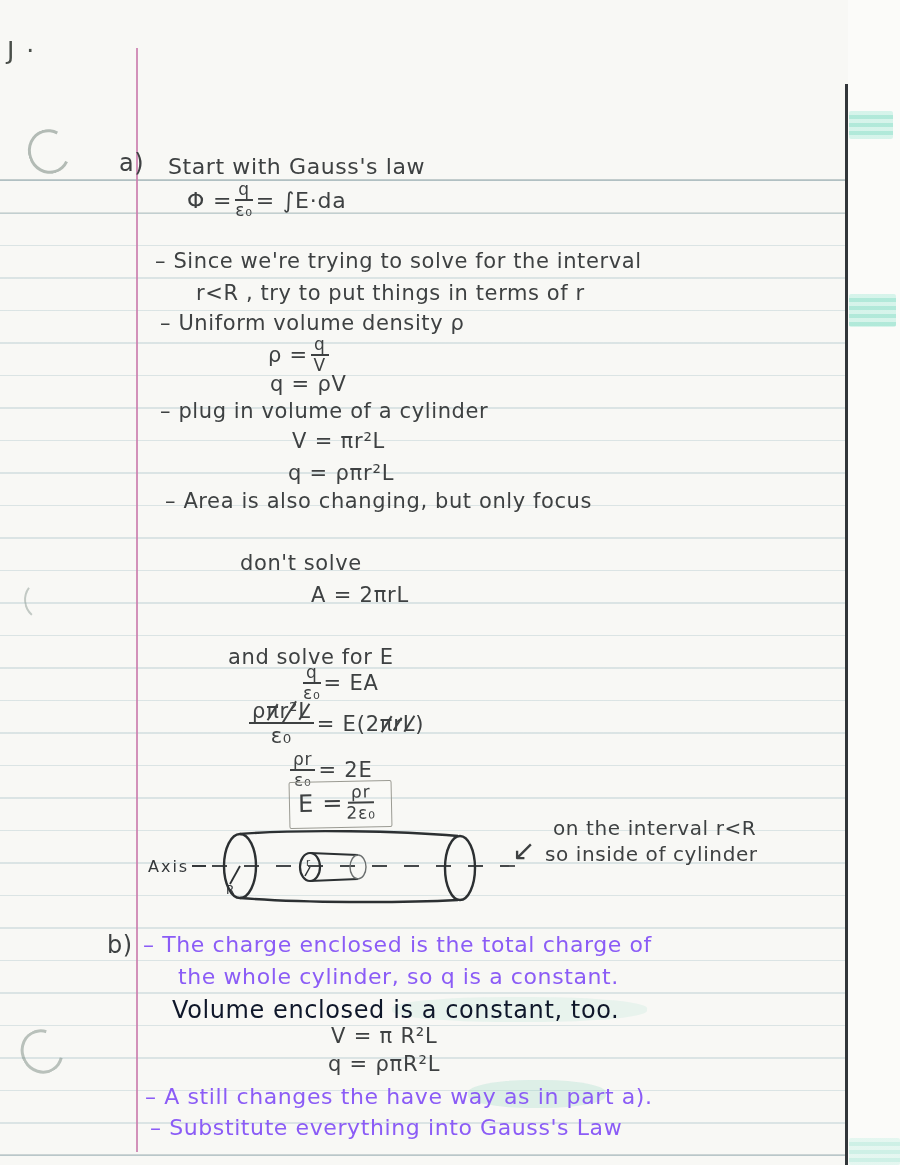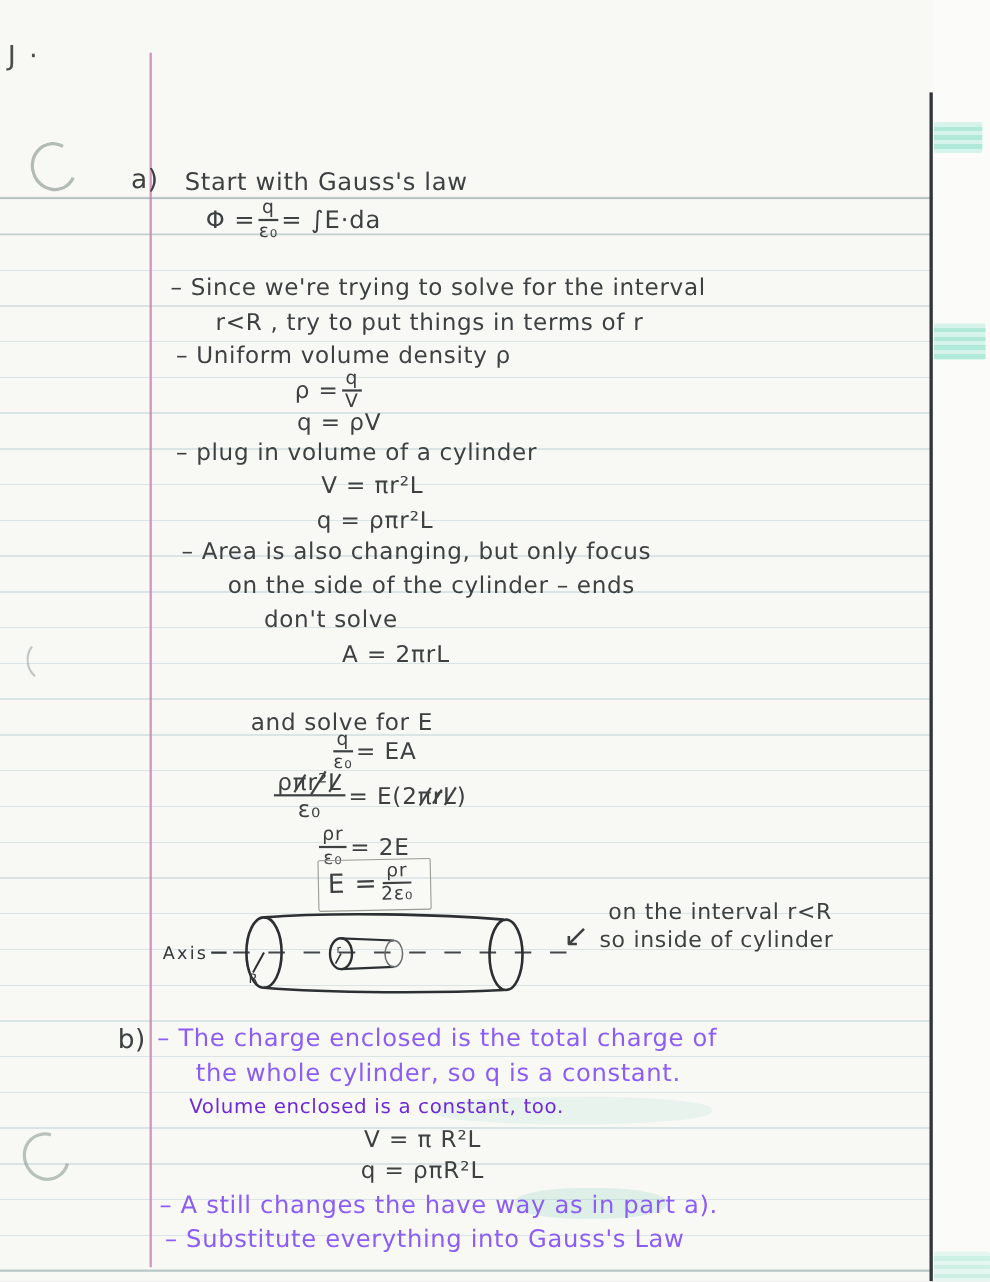--- a/index.html
+++ b/index.html
@@ -28,21 +28,21 @@
   
   .hole{position:absolute;border-radius:50%;}
   .hole.c1{left:28px;top:129px;width:36px;height:39px;border:3px solid rgba(110,126,118,.5);border-right-color:transparent;transform:rotate(-18deg);}
   .hole.c2{left:24px;top:580px;width:34px;height:36px;border:2.5px solid transparent;border-left-color:rgba(128,144,138,.45);transform:rotate(-6deg);}
   .hole.c3{left:21px;top:1029px;width:36px;height:39px;border:3px solid rgba(110,126,118,.45);border-right-color:transparent;transform:rotate(-30deg);}
   .corner-mark{position:absolute;left:7px;top:36px;font-size:25px;color:#4a4f4a;letter-spacing:2px;}
   
   .hw{position:absolute;white-space:nowrap;font-size:21px;letter-spacing:.6px;line-height:1.15;}
   .hw.big{font-size:24px;}
   .hw.bgreen{color:#8b5cf6;font-size:22px;}
-  .hw.green{color:#6d28d9;font-size:18px;}
+  .hw.green{color:#0f172a;font-size:24px;}
   .fm{position:absolute;white-space:nowrap;display:flex;align-items:center;font-size:21px;letter-spacing:.8px;}
   .frac{display:inline-flex;flex-direction:column;align-items:center;line-height:1.05;margin:0 3px;}
   .frac .num{display:block;border-bottom:2px solid currentColor;padding:0 3px;}
   .frac .den{display:block;padding-top:1px;}
   .frac.sm{font-size:17px;}
   .cx{position:relative;display:inline-block;}
   .cx::after{content:"";position:absolute;left:-3px;right:-3px;top:48%;height:0;border-top:2px solid currentColor;transform:rotate(-58deg);}
   .boxed{border:1.6px solid #9b9b93;border-radius:2px;padding:2px 12px 4px 8px;transform:rotate(-1.2deg);background:rgba(255,255,255,.15);}
   .smear{position:absolute;border-radius:45%;pointer-events:none;}
   .smear.s1{left:468px;top:1080px;width:138px;height:28px;background:rgba(140,212,190,.25);}
@@ -93,21 +93,20 @@
       <span class="den">V</span>
     </span>
   </div>
   <div class="fm" style="left:270px;top:372px">q = ρV</div>
 
   <div class="hw" style="left:160px;top:399px">– plug in volume of a cylinder</div>
   <div class="fm" style="left:292px;top:429px">V = πr²L</div>
   <div class="fm" style="left:288px;top:461px">q = ρπr²L</div>
 
   <div class="hw" style="left:165px;top:489px">– Area is also changing, but only focus</div>
-  <div class="hw" style="left:207px;top:520px">on the side of the cylinder – ends</div>
   <div class="hw" style="left:240px;top:551px">don't solve</div>
   <div class="fm" style="left:311px;top:583px">A = 2πrL</div>
 
   <div class="hw" style="left:228px;top:645px">and solve for E</div>
 
   <div class="fm" style="left:300px;top:664px">
     <span class="frac sm">
       <span class="num">q</span>
       <span class="den">ε₀</span>
     </span>

